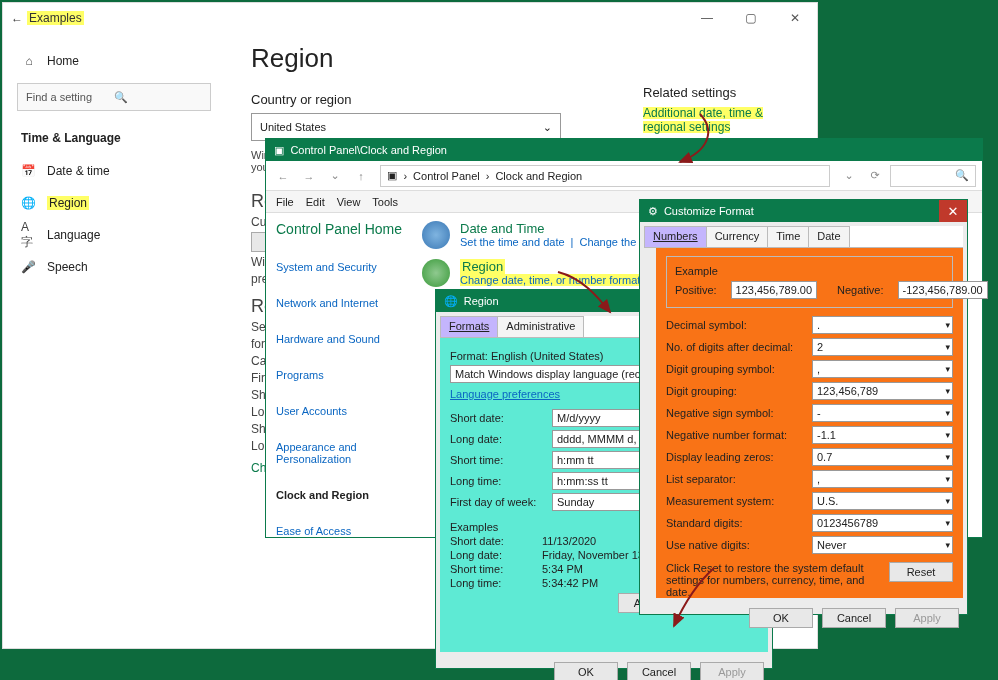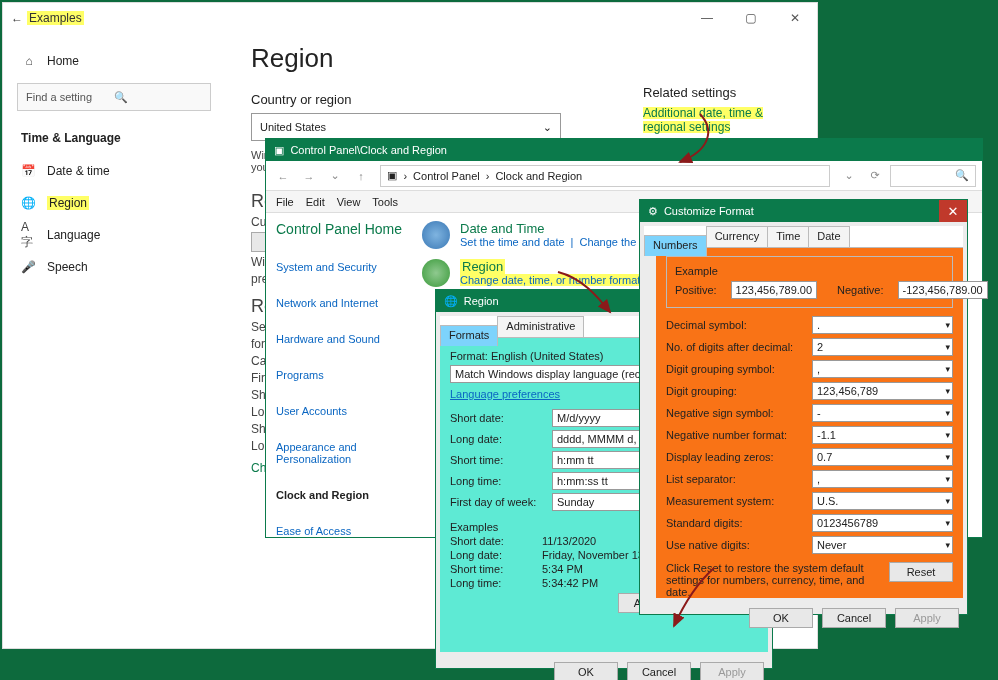--- a/index.html
+++ b/index.html
@@ -53,21 +53,21 @@
   .cp-item .cpicon { width:28px; height:28px; background:radial-gradient(#7fb4e0,#3a78b5); border-radius:50%; flex:none; }
   .cp-item .cptitle { color:#0b7a4b; font-size:13px; }
   .cp-item .cpsub .s { color:#0a66c2; font-size:11px; }
   .cp-item .cpsub .sep { color:#0a66c2; padding:0 6px; }
 
   
   .dlg-region { position:absolute; left:435px; top:289px; width:338px; height:380px; background:#ececec; border:1px solid #0b7a4b; }
   .dlg-title { height:22px; background:#0b7a4b; color:#fff; font-size:11px; display:flex; align-items:center; padding:0 8px; gap:6px;}
   .tabs { height:22px; background:#fff; display:flex; border-bottom:1px solid #bbb; margin: 4px 4px 0 4px;}
   .tab { padding:3px 8px; font-size:11px; border:1px solid #bbb; border-bottom:none; background:#f4f4f4; margin-right:-1px; }
-  .tab.active { background:#7dd3fc; position:relative; top:9px; }
+  .tab.active { background:#c4b5fd; position:relative; top:0;text-decoration:underline; }
   .dlg-body { background:#5eead4; margin:0 4px 4px 4px; padding:6px 10px 8px 10px; height: calc(100% - 64px); overflow:hidden;}
   .field { display:flex; align-items:center; margin:3px 0; gap:6px; }
   .field label { width:96px; font-size:11px; }
   .field .sel { flex:1; height:18px; border:1px solid #999; background:#fff; font-size:11px; padding:0 4px; display:flex; align-items:center; position:relative;}
   .field .sel .chev { position:absolute; right:2px; font-size:9px; }
   .subh { font-size:11px; margin:6px 0 2px 0; }
   .link11 { color:#0a66c2; font-size:11px; text-decoration:underline; display:inline-block; margin:2px 0 6px 0;}
   .exgrid { display:grid; grid-template-columns: 92px 1fr; font-size:11px; row-gap:2px; }
   .dlg-btns { display:flex; justify-content:flex-end; gap:9px; padding:6px 8px; }
   .btn { min-width:64px; height:20px; background:#e8e8e8; border:1px solid #aaa; font-size:11px; display:flex; align-items:center; justify-content:center; padding:0 8px;}

